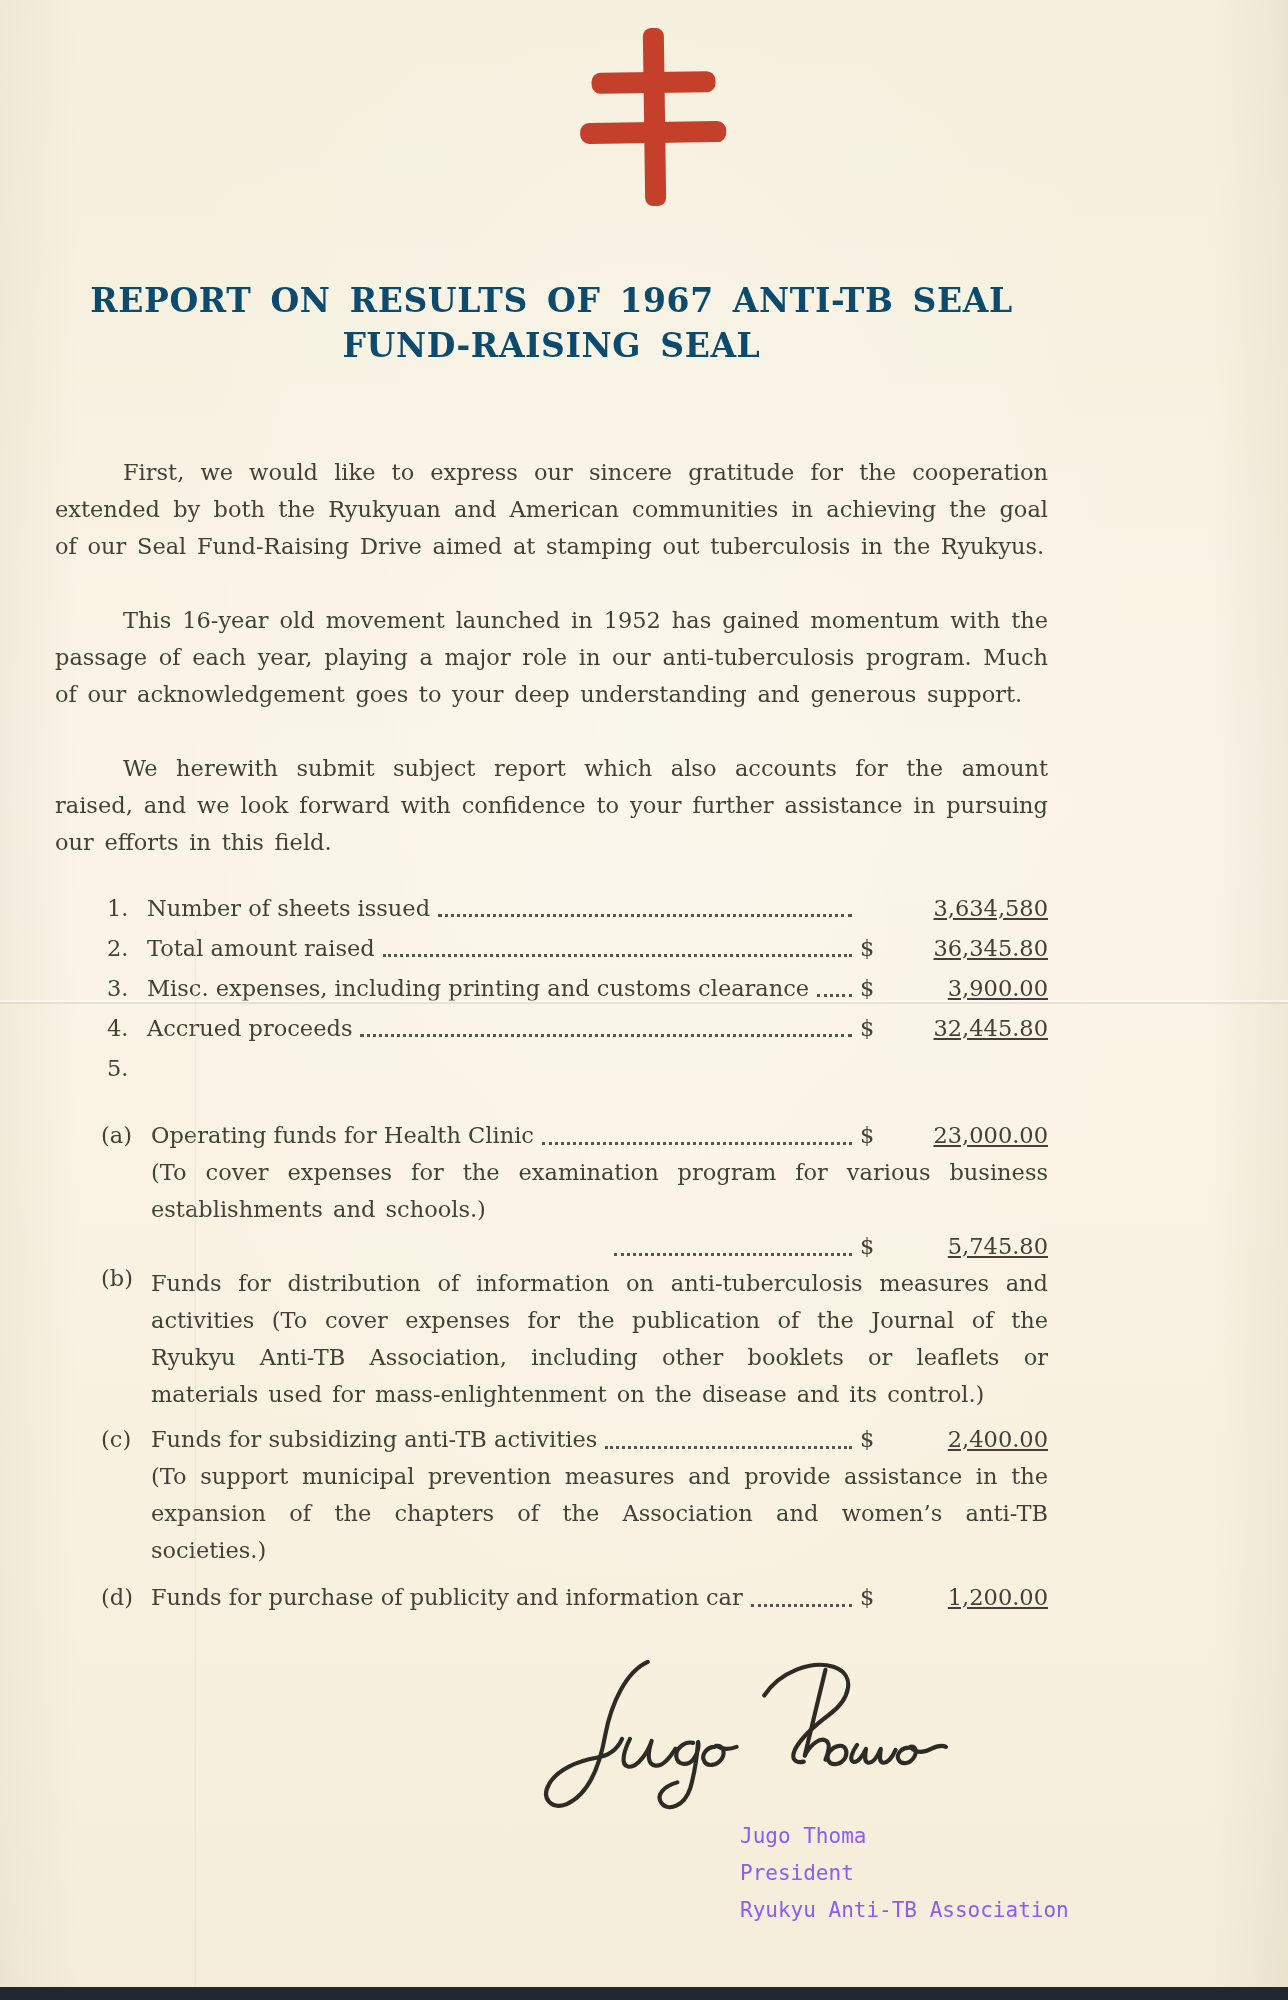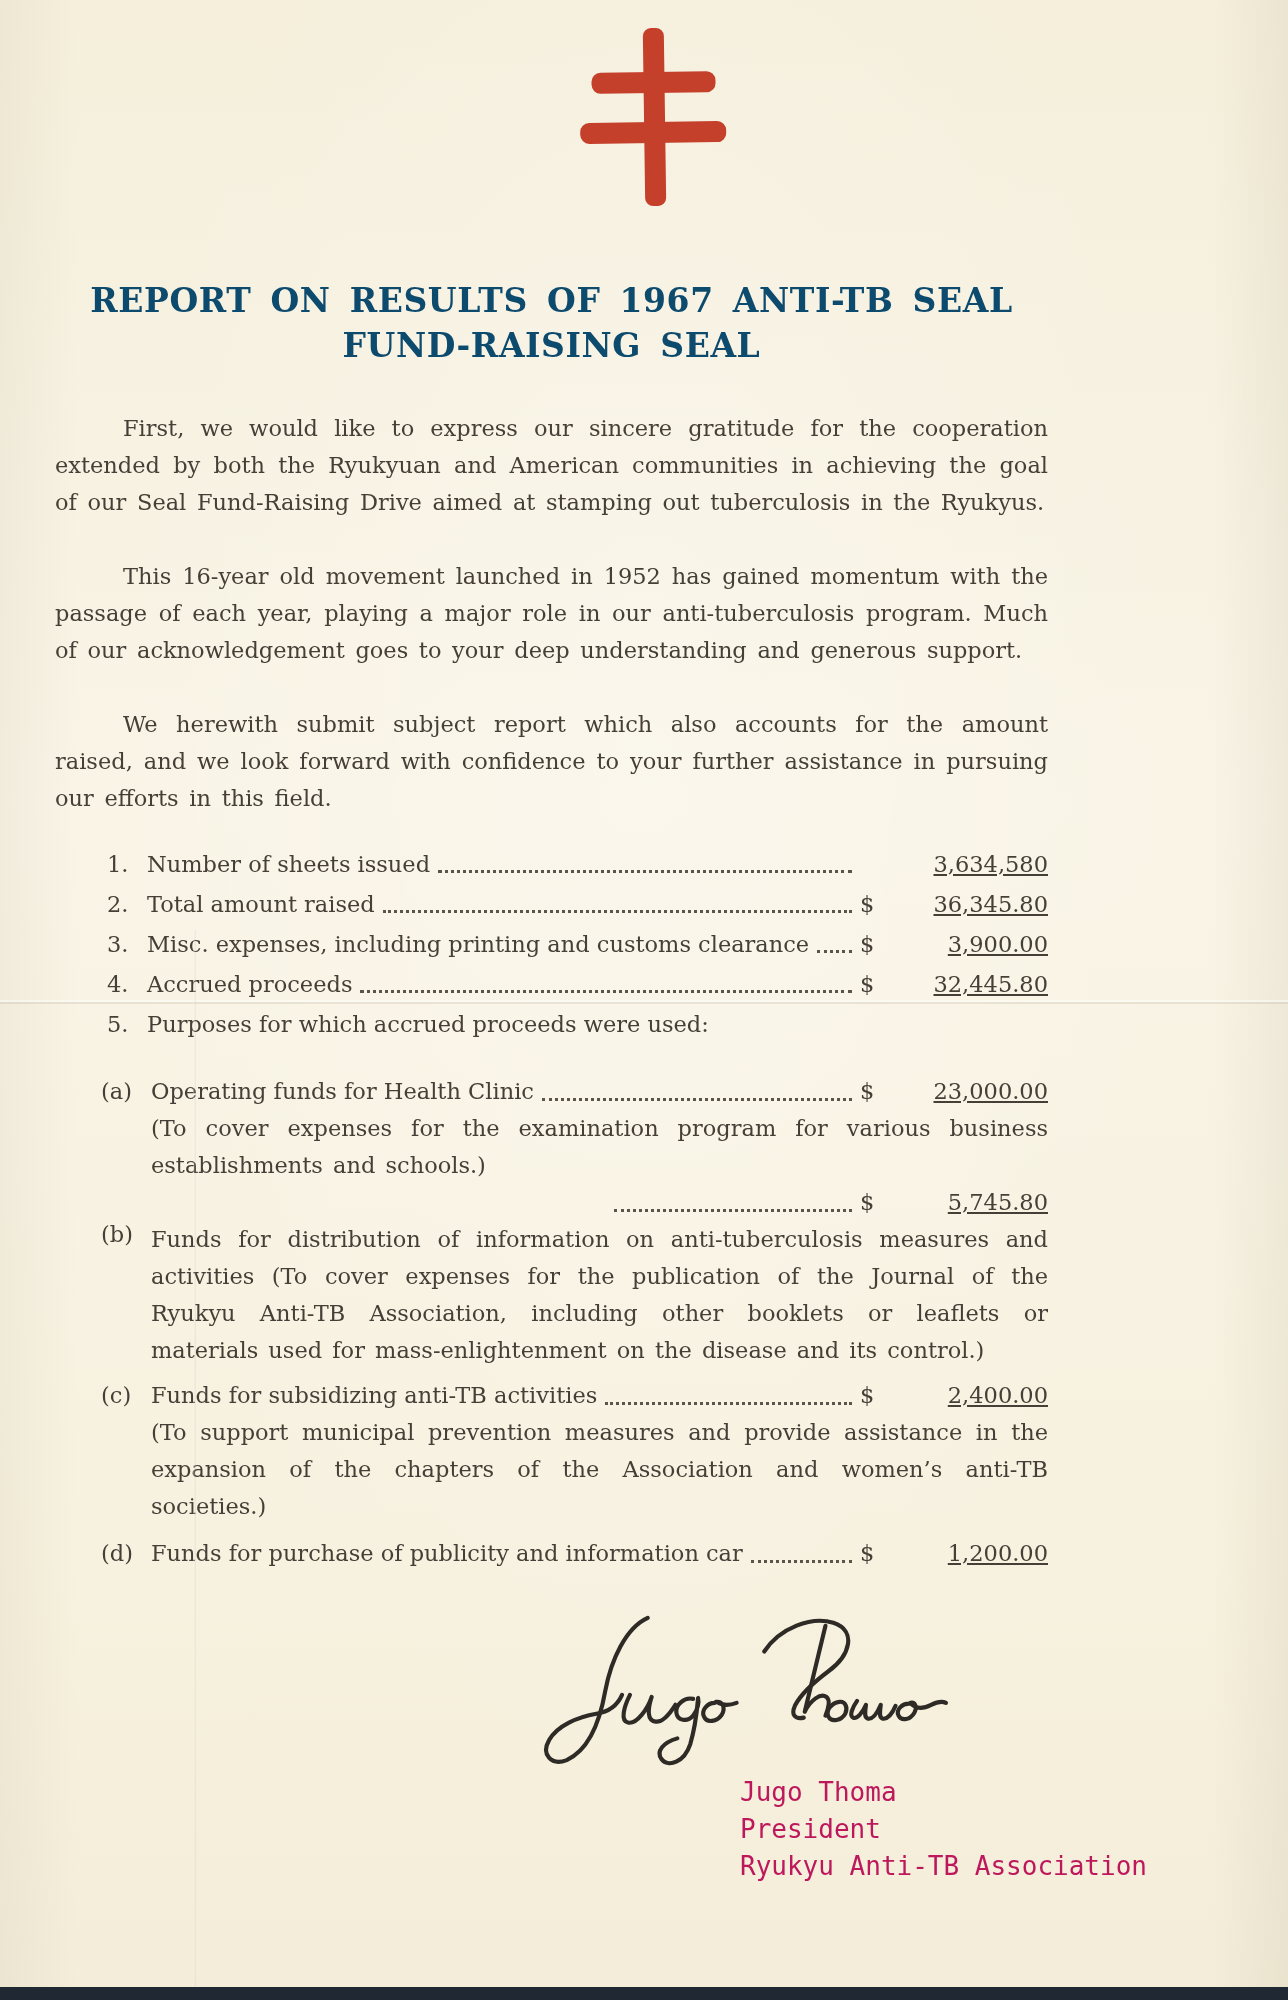--- a/index.html
+++ b/index.html
@@ -24,21 +24,21 @@
   .emblem .vbar{position:absolute;left:56px;top:0;width:21px;height:178px;background:#c5402b;border-radius:8px;}
   .emblem .hbar-top{position:absolute;left:4px;top:44px;width:124px;height:21px;background:#c5402b;border-radius:9px;}
   .emblem .hbar-bottom{position:absolute;left:-8px;top:94px;width:146px;height:21px;background:#c5402b;border-radius:9px;}
 
   .content{position:relative;margin:0 240px 0 55px;}
 
   .title{padding-top:278px;text-align:center;font-weight:bold;font-size:33px;line-height:45px;
          letter-spacing:0.6px;word-spacing:7px;color:#0c4a6e;}
 
   p{margin:0;text-align:justify;font-size:22.5px;line-height:37px;word-spacing:3.5px;}
-  .p1{margin-top:42px;text-indent:68px;}
+  .p1{margin-top:86px;text-indent:68px;}
   .p2{margin-top:37px;text-indent:68px;}
   .p3{margin-top:37px;text-indent:68px;}
 
   .list{margin-top:27px;margin-left:52px;font-size:22.5px;}
   .row{display:flex;line-height:40px;align-items:flex-end;}
   .num{flex:0 0 40px;}
   .lbl{white-space:nowrap;}
   .leader{flex:1 1 auto;height:3px;border-bottom:3px dotted #5a544b;margin:0 6px 11px 8px;}
   .cur{flex:0 0 30px;padding-left:2px;}
   .amt{flex:0 0 158px;text-align:right;text-decoration:underline;}
@@ -53,21 +53,21 @@
   .standalone .spacer{flex:1 1 auto;}
   .standalone .leader{flex:0 0 238px;}
   .para-item{display:flex;margin-top:0;}
   .ptext{flex:1;text-align:justify;font-size:22.5px;line-height:37px;word-spacing:3px;}
   .row-c{margin-top:8px;}
   .row-d{margin-top:10px;}
 
   .sig-area{margin-top:38px;margin-left:452px;width:475px;height:158px;}
   .sig-area svg{display:block;width:475px;height:158px;}
   .typed{margin-left:685px;margin-top:6px;font-family:"DejaVu Sans Mono","Liberation Mono",monospace;
-         font-size:26px;line-height:37px;color:#be185d;}
+         font-size:21px;line-height:37px;color:#8b5cf6;}
   .typed div{white-space:nowrap;}
 </style>
 </head>
 <body>
 
 <div class="paper-tone"></div>
 
 <div class="emblem">
   <div class="vbar"></div>
   <div class="hbar-top"></div>
@@ -109,21 +109,20 @@
     </div>
     <div class="row">
       <span class="num">4.</span>
       <span class="lbl">Accrued proceeds</span>
       <span class="leader"></span>
       <span class="cur">$</span>
       <span class="amt">32,445.80</span>
     </div>
     <div class="row plain">
       <span class="num">5.</span>
-      <span class="lbl">Purposes for which accrued proceeds were used:</span>
       <span class="leader"></span>
 
     </div>
   </div>
 
   <div class="purposes">
 
     <div class="purpose-row row-a">
       <span class="letter">(a)</span>
       <span class="lbl">Operating funds for Health Clinic</span>

